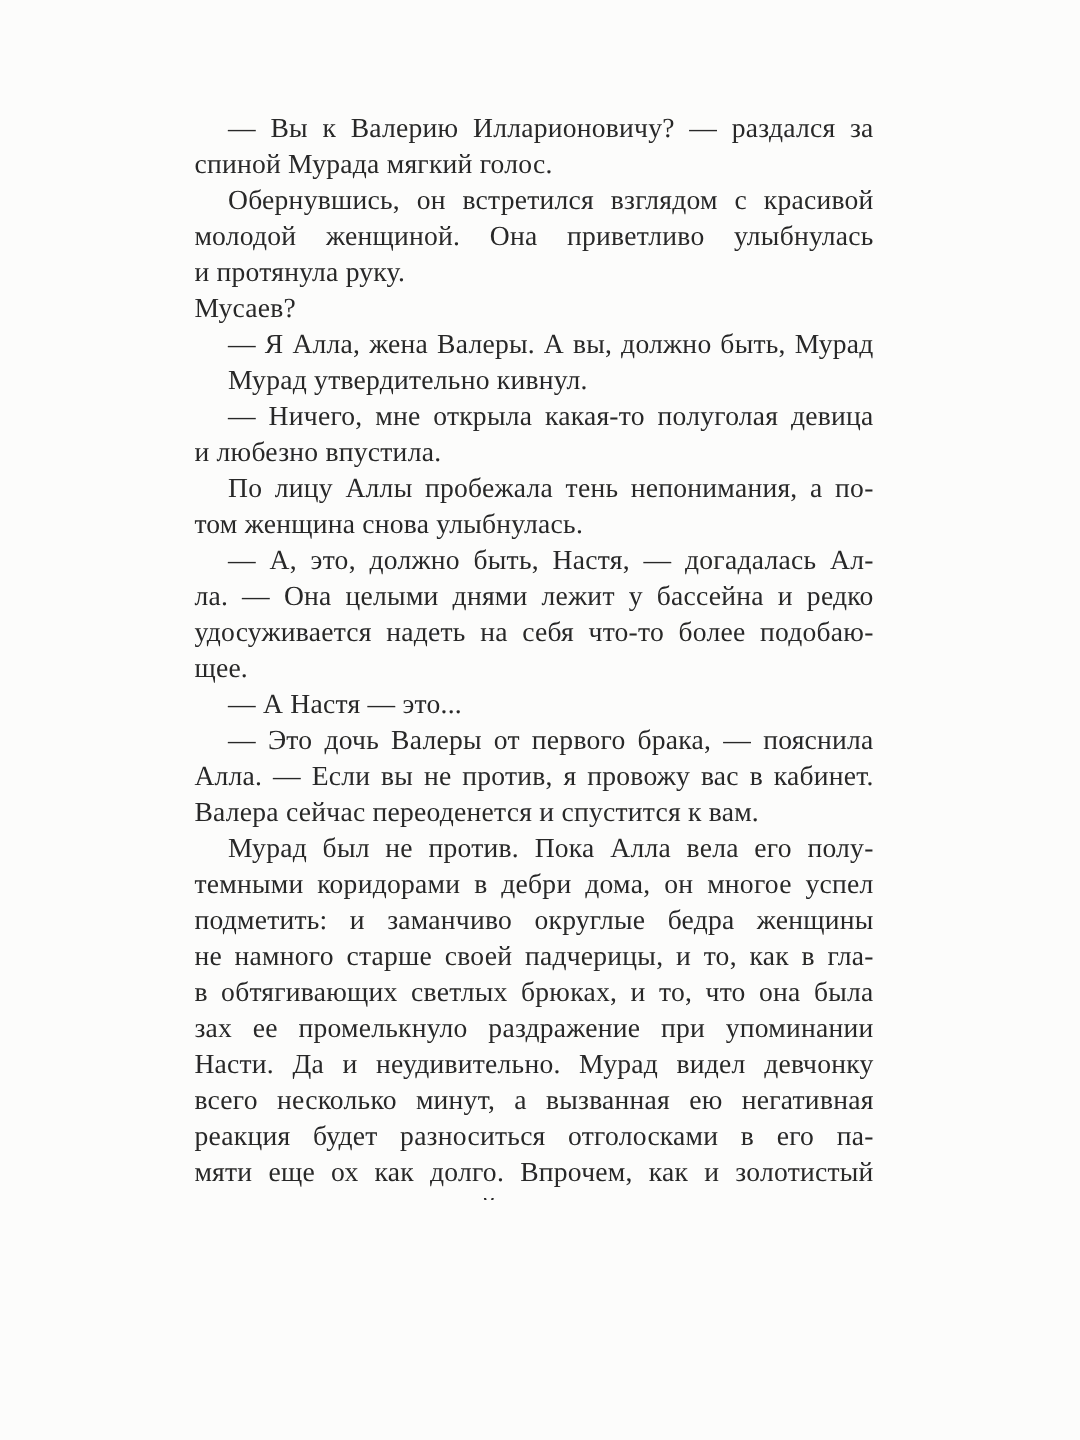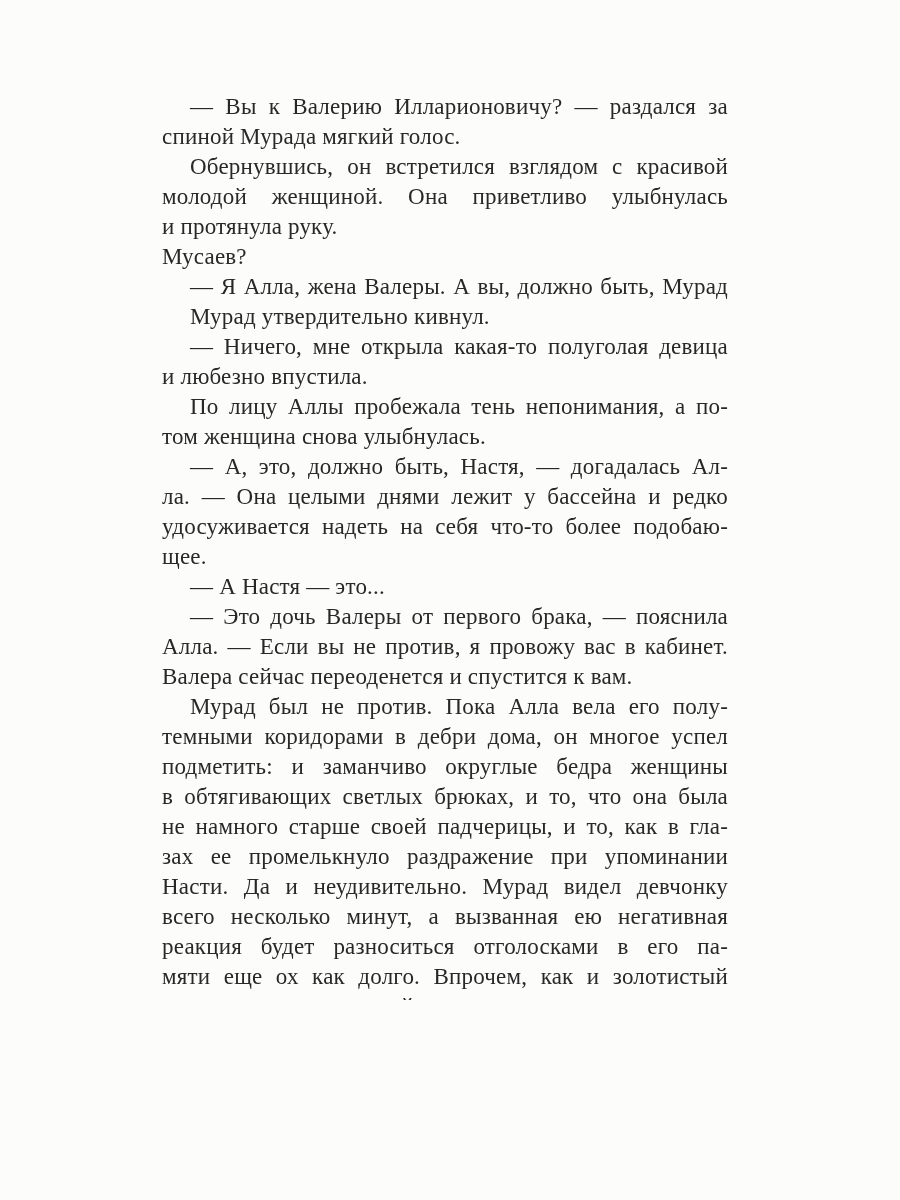--- a/index.html
+++ b/index.html
@@ -104,22 +104,22 @@
     <div class="para">
       <div class="line indent">— Это дочь Валеры от первого брака, — пояснила</div>
       <div class="line">Алла. — Если вы не против, я провожу вас в кабинет.</div>
       <div class="line last">Валера сейчас переоденется и спустится к вам.</div>
     </div>
 
     <div class="para">
       <div class="line indent">Мурад был не против. Пока Алла вела его полу-</div>
       <div class="line">темными коридорами в дебри дома, он многое успел</div>
       <div class="line">подметить: и заманчиво округлые бедра женщины</div>
+      <div class="line">не намного старше своей падчерицы, и то, как в гла-</div>
       <div class="line">в обтягивающих светлых брюках, и то, что она была</div>
-      <div class="line">не намного старше своей падчерицы, и то, как в гла-</div>
       <div class="line">зах ее промелькнуло раздражение при упоминании</div>
       <div class="line">Насти. Да и неудивительно. Мурад видел девчонку</div>
       <div class="line">всего несколько минут, а вызванная ею негативная</div>
       <div class="line">реакция будет разноситься отголосками в его па-</div>
       <div class="line">мяти еще ох как долго. Впрочем, как и золотистый</div>
       <div class="line">цвет ее кожи, который вряд ли скоро исчезнет из</div>
     </div>
 
   </div>
 

